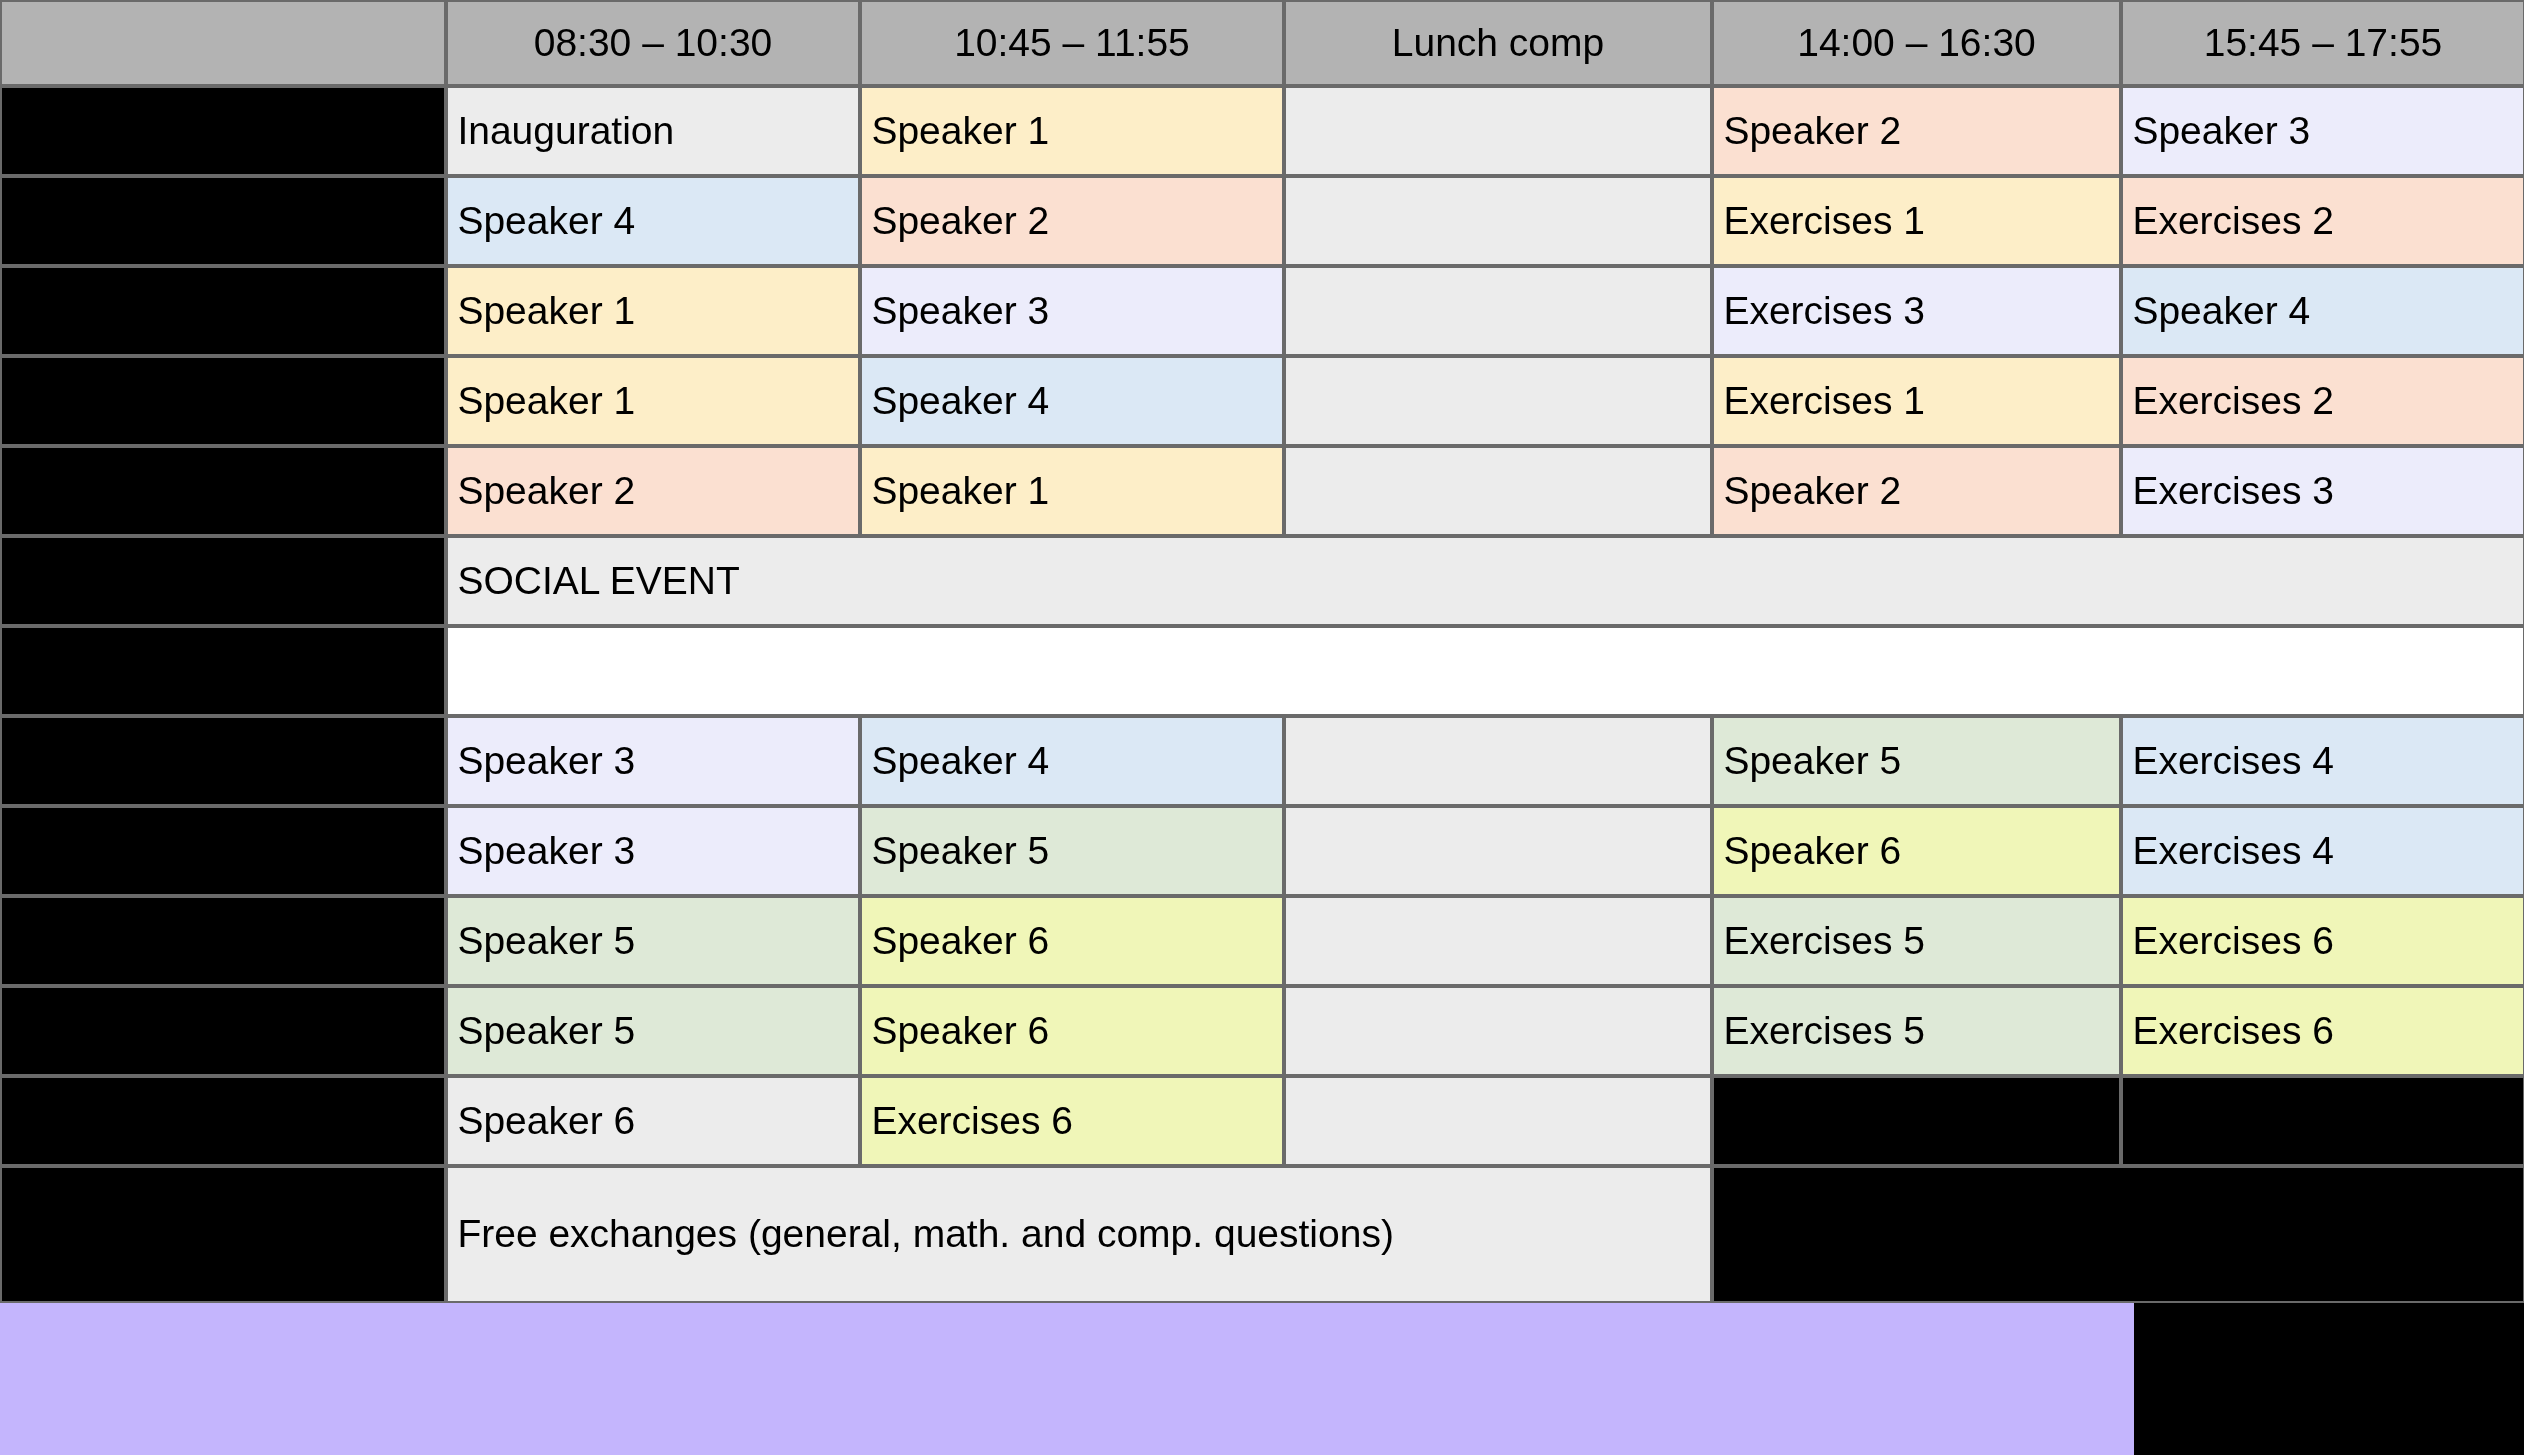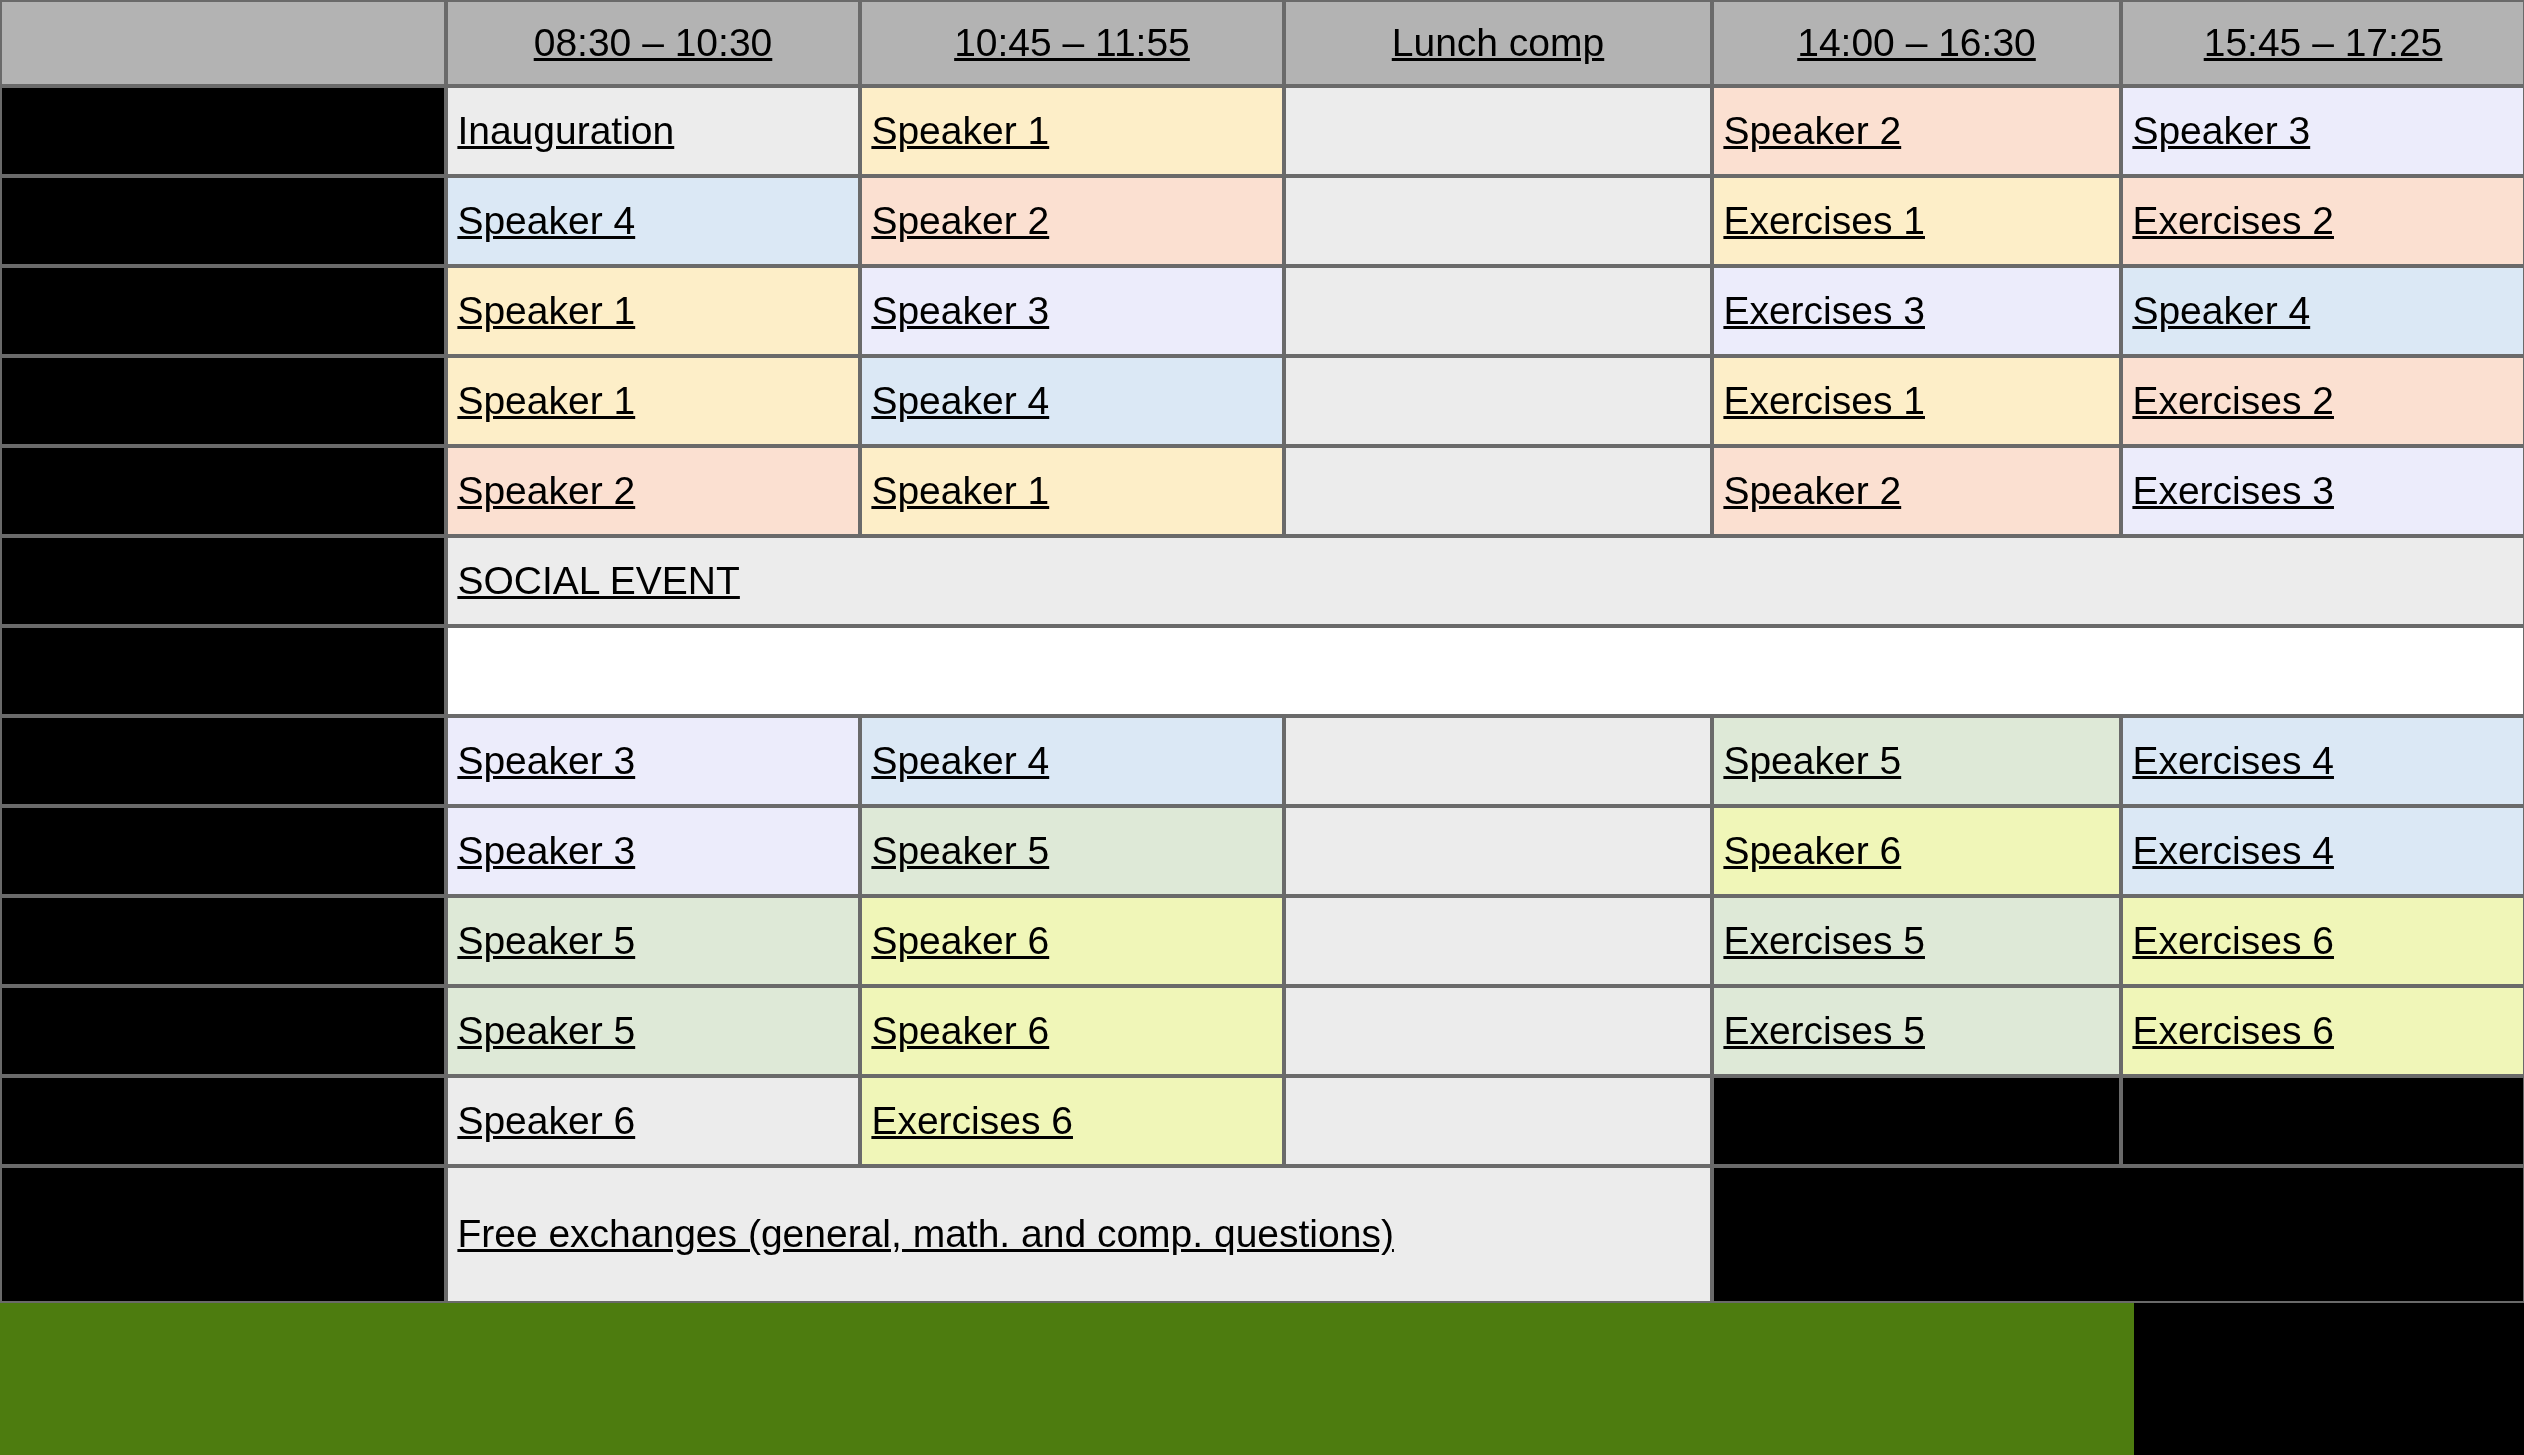--- a/index.html
+++ b/index.html
@@ -12,22 +12,21 @@
     height: 1456px;
     overflow: hidden;
     font-family: "Liberation Sans", sans-serif;
   }
   #schedule-root {
     position: absolute;
     left: 0;
     top: 0;
     width: 2134px;
     height: 1456px;
-    background: #4d7c0f;
-    text-decoration: underline;
+    background: #c4b5fd;
   }
   table.schedule {
     border-collapse: separate;
     border-spacing: 0;
     table-layout: fixed;
     width: 2525px;
     background: #6a6a6a;
     margin: 0;
   }
   table.schedule td,
@@ -102,21 +101,21 @@
         <col class="c-s4">
         <col class="c-s5">
     </colgroup>
     <thead>
       <tr class="head-row">
         <th class="corner-cell"></th>
         <th>08:30 – 10:30</th>
         <th>10:45 – 11:55</th>
         <th>Lunch comp</th>
         <th>14:00 – 16:30</th>
-        <th>15:45 – 17:25</th>
+        <th>15:45 – 17:55</th>
       </tr>
     </thead>
     <tbody id="schedule-body">
         <tr class="body-row">
           <td class="day-cell nowrap-text">Monday</td>
           <td class="bg-neutral nowrap-text">Inauguration</td>
           <td class="bg-c1 nowrap-text">Speaker 1</td>
           <td class="bg-neutral nowrap-text"></td>
           <td class="bg-c2 nowrap-text">Speaker 2</td>
           <td class="bg-c3 nowrap-text">Speaker 3</td>

